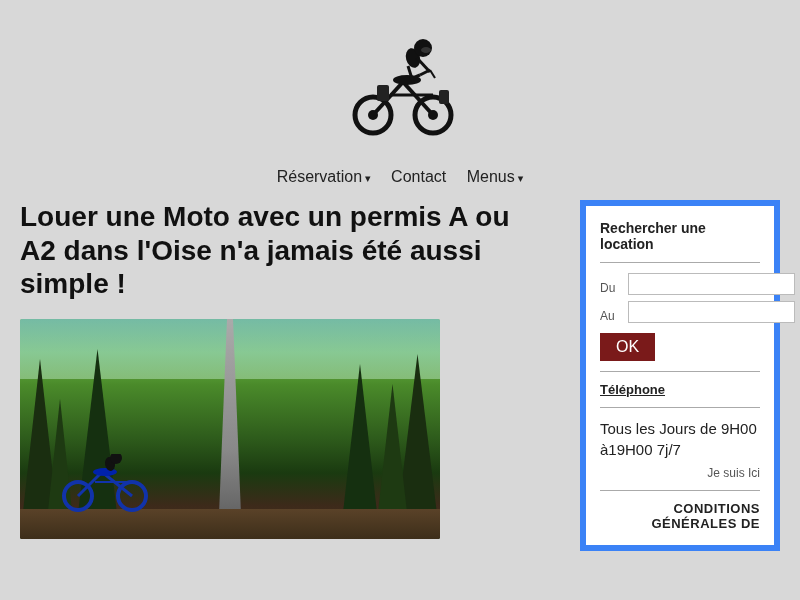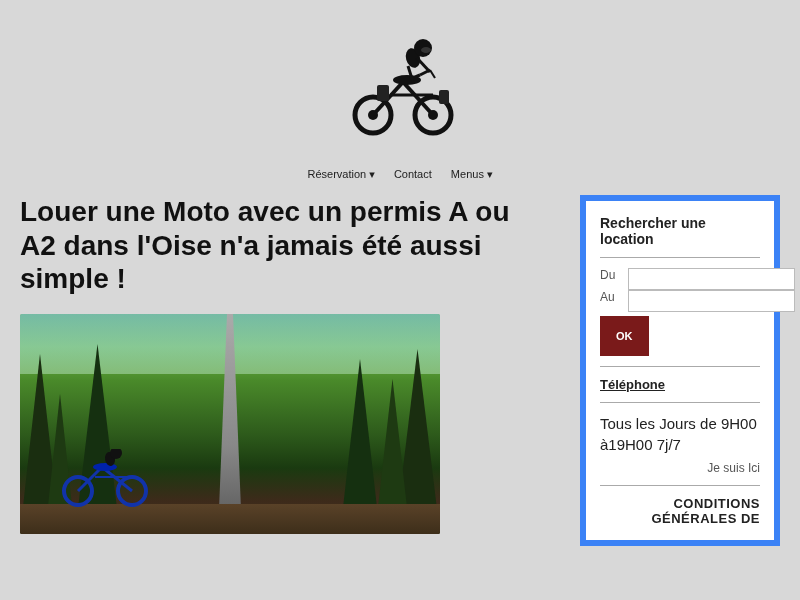--- a/index.html
+++ b/index.html
@@ -18,21 +18,21 @@
     }
     
     .header {
       text-align: center;
       padding: 20px 0 10px;
     }
     
     .nav {
       text-align: center;
       padding: 8px 0 14px;
-      font-size: 11px;
+      font-size: 16px;
     }
     .nav a {
       color: #222;
       text-decoration: none;
       margin: 0 8px;
     }
     .nav .has-arrow::after {
       content: ' ▾';
       font-size: 11px;
     }
@@ -109,43 +109,44 @@
     .sidebar-divider {
       border: none;
       border-top: 1px solid #aaa;
       margin: 10px 0;
     }
     .search-form {
       margin-bottom: 10px;
     }
     .search-form .field-row {
       display: flex;
-      align-items: flex-start;
+      align-items: flex-end;
+      margin-bottom: 6px;
     }
     .search-form .field-label {
       width: 28px;
       font-size: 12px;
       color: #555;
       flex-shrink: 0;
     }
     .search-form input[type="text"] {
       flex: 1;
       border: 1px solid #bbb;
       padding: 3px 5px;
       font-size: 12px;
       background: #fff;
     }
     .ok-button {
       background-color: #7a1a1a;
       color: #fff;
       border: none;
-      padding: 14px 16px;
+      padding: 5px 16px;
       cursor: pointer;
-      font-size: 11px;
-      font-weight: bold;
+      font-size: 16px;
+      font-weight: normal;
       margin-top: 4px;
     }
     .sidebar-phone-label {
       font-weight: bold;
       text-decoration: underline;
       margin-bottom: 4px;
       font-size: 13px;
     }
     .sidebar-phone-number {
       font-size: 13px;

